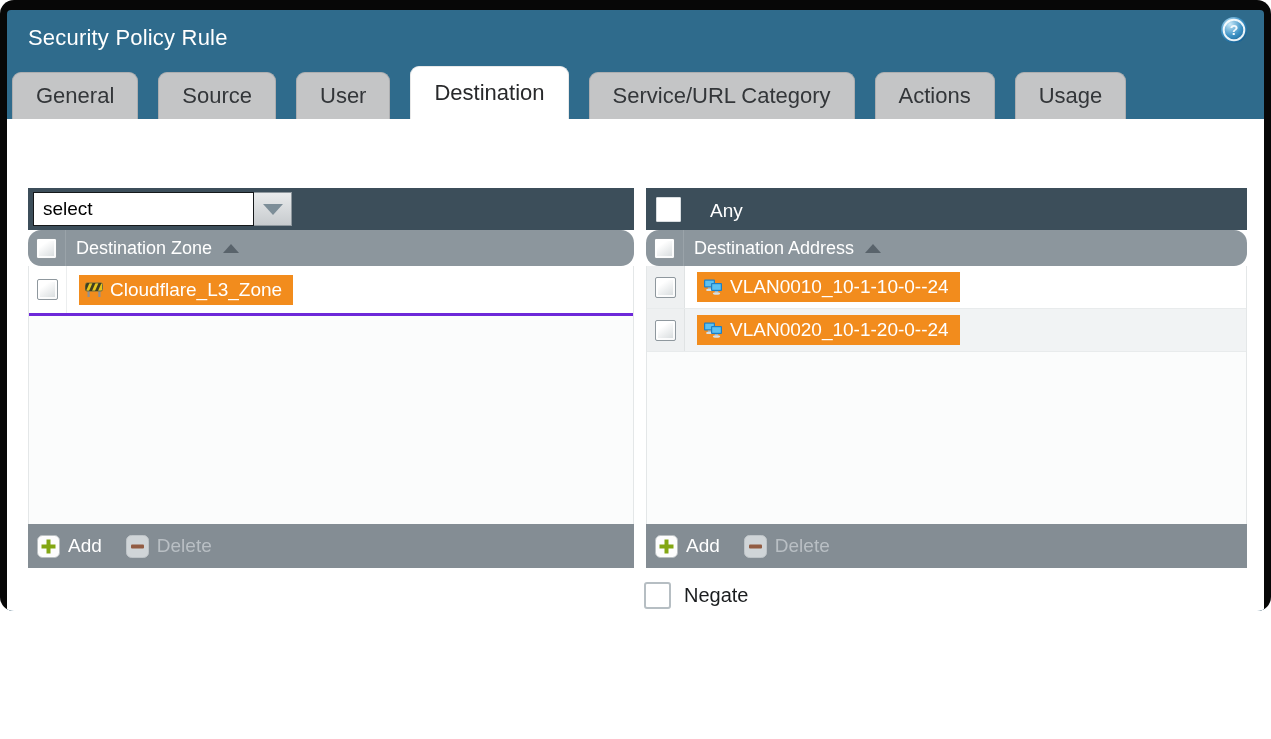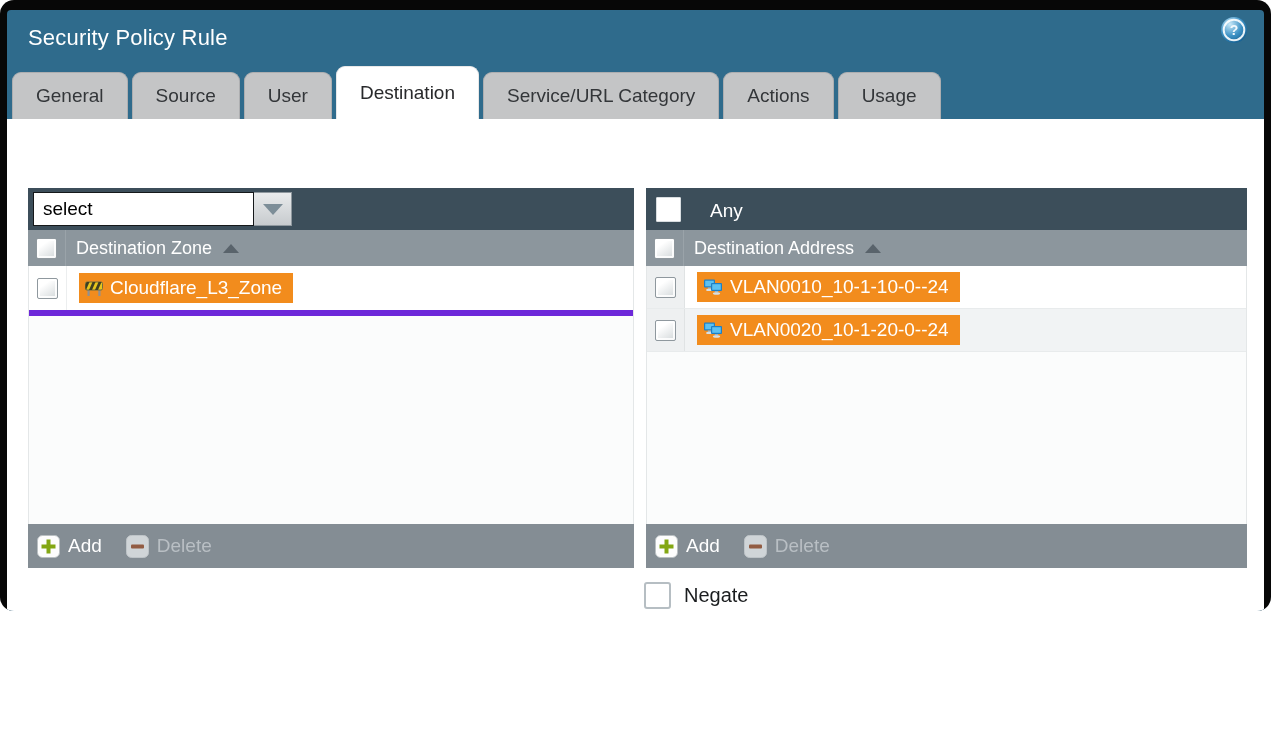--- a/index.html
+++ b/index.html
@@ -7,22 +7,22 @@
   .screen { position:relative; width:1271px; height:611px; background:#070707; border-radius:14px; overflow:hidden; }
   .dialog { position:absolute; left:7px; top:10px; width:1257px; height:721px; background:#2F6B8C; border-radius:4px; display:flex; flex-direction:column; }
 
   
   .titlebar { height:56px; position:relative; display:flex; align-items:center; padding-left:21px; }
   .title { color:#ffffff; font-size:22px; letter-spacing:.2px; }
   .help-btn { position:absolute; right:16px; top:6px; width:28px; height:28px; cursor:pointer; }
 
   
   .tabs { height:53px; display:flex; align-items:flex-end; padding-left:5px; }
-  .tab { background:#C4C5C6; border:1px solid #adaeb0; border-bottom:none; color:#333639; font-size:19px;
-         height:47px; display:flex; align-items:center; padding:0 23px; margin-right:4px;
+  .tab { background:#C4C5C6; border:1px solid #adaeb0; border-bottom:none; color:#333639; font-size:22px;
+         height:47px; display:flex; align-items:center; padding:0 23px; margin-right:20px;
          border-radius:9px 9px 0 0; cursor:pointer; white-space:nowrap; }
   .tab.active { background:#ffffff; border-color:#e8e8e8; color:#28292b; height:53px; }
 
   
   .content { height:519px; background:#ffffff; padding:21px 17px 0 21px; }
   .panels { display:flex; gap:12px; }
   .panel { display:flex; flex-direction:column; height:428px; }
   .panel.left { width:606px; }
   .panel.right { width:601px; }
 
@@ -34,32 +34,32 @@
                  padding-left:9px; font-size:19px; color:#000; }
   .combo-btn { width:38px; background:linear-gradient(#e9ebec,#c7cbce); border:1px solid #8f989e; border-left:none;
                display:flex; align-items:center; justify-content:center; }
   .tri-down { width:0; height:0; border-left:10px solid transparent; border-right:10px solid transparent; border-top:11px solid #7d8e98; }
 
   
   .any-wrap { display:flex; align-items:flex-end; gap:29px; padding-left:6px; }
   .any-label { color:#ffffff; font-size:19px; }
 
   
-  .col-header { height:36px; background:#8C969D; display:flex; align-items:stretch; flex:0 0 auto; }
+  .col-header { height:36px; background:#8C969D; display:flex; align-items:stretch; flex:0 0 auto;border-radius:13px; }
   .cbcell-head { width:38px; display:flex; align-items:center; justify-content:center; border-right:1px solid #9aa3a9; }
   .col-title { display:flex; align-items:center; gap:11px; padding-left:10px; color:#ffffff; font-size:18px; cursor:pointer; }
   .tri-up { width:0; height:0; border-left:8px solid transparent; border-right:8px solid transparent; border-bottom:9px solid #59636b; }
 
   
   .list { flex:1 1 auto; background:#fbfcfc; border-left:1px solid #e4e7e8; border-right:1px solid #e4e7e8; overflow:hidden; }
   .lrow { height:43px; display:flex; align-items:center; background:#ffffff; border-bottom:1px solid #e8ebec; }
   .lrow.alt { background:#f1f3f4; }
   .lrow .cbcell { width:38px; align-self:stretch; display:flex; align-items:center; justify-content:center;
                   background:#eef0f1; border-right:1px solid #e0e3e4; }
-  .panel.left .lrow { height:50px; border-bottom:6px solid #6d28d9; }
+  .panel.left .lrow { height:50px; border-bottom:3px solid #6d28d9; }
   .panel.left .lrow .cbcell { background:#ffffff; border-right:1px solid #eceeef; }
 
   .chip { display:inline-flex; align-items:center; gap:7px; background:#F28C1D; color:#ffffff;
           font-size:19px; height:30px; padding:0 11px 0 6px; margin-left:12px; cursor:pointer; }
 
   
   .cb { width:21px; height:21px; border:1px solid #8f989e; border-radius:2px;
         background:linear-gradient(145deg,#ffffff 30%,#d3d8da); box-shadow:inset 0 0 0 2px rgba(255,255,255,.85); cursor:pointer; }
   .cb.any { width:25px; height:25px; background:#ffffff; border:1px solid #d8dde0; box-shadow:none; border-radius:1px; }
   .cb.negate { width:27px; height:27px; background:#ffffff; border:2px solid #b6bec3; border-radius:3px; box-shadow:none; }

